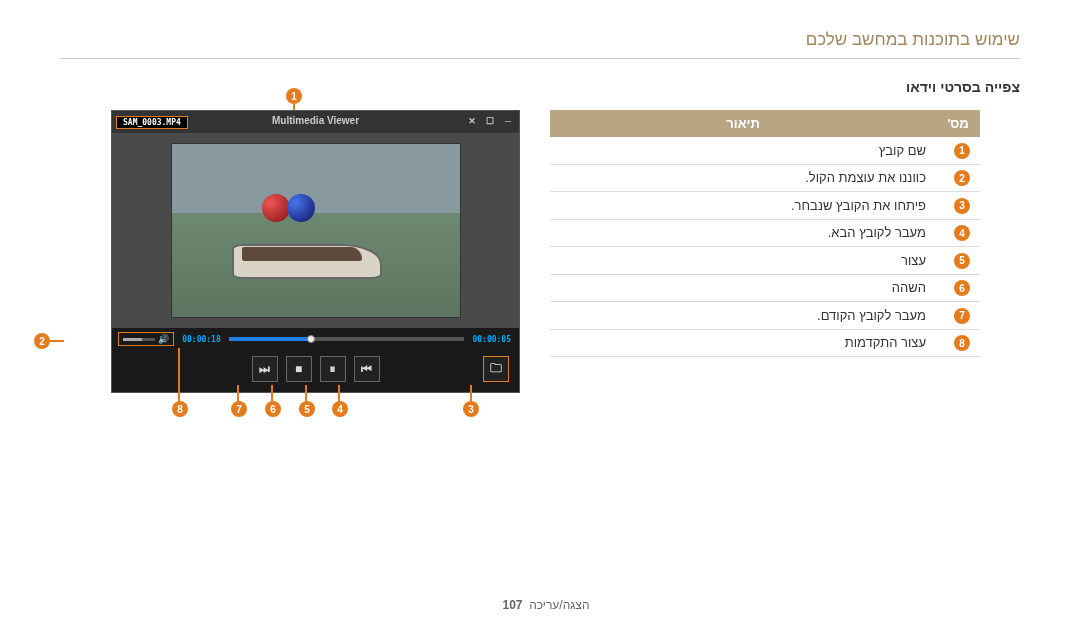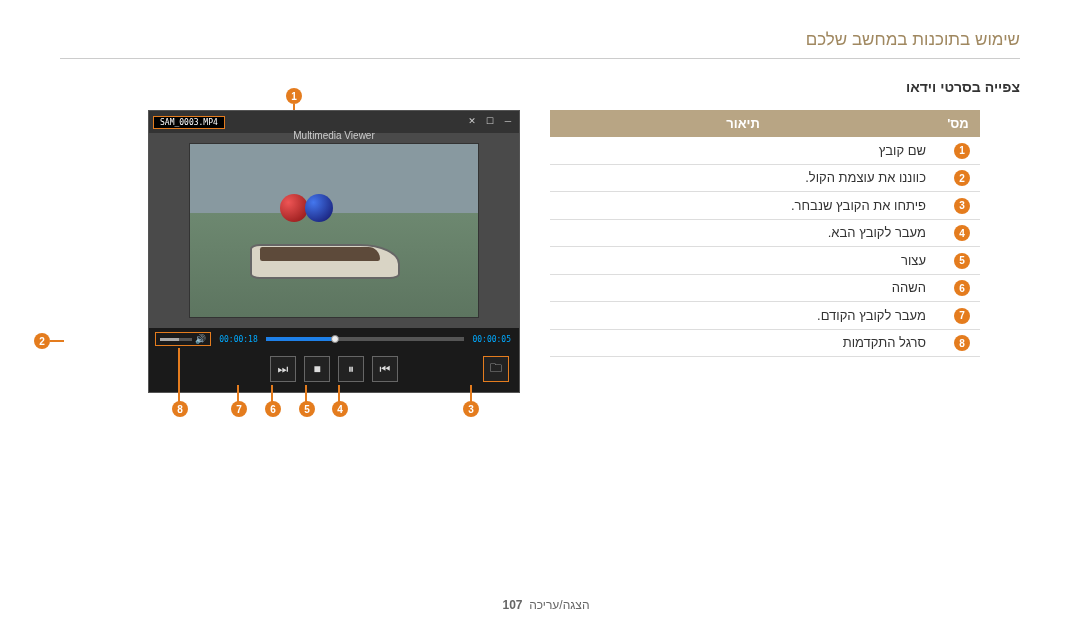--- a/index.html
+++ b/index.html
@@ -36,22 +36,23 @@
     gap: 30px;
     align-items: flex-start;
   }
   .video-side {
     flex: 0 0 460px;
     position: relative;
   }
   .video-window {
     background: #fef9c3;
     border: 1px solid #555;
-    width: 372px;
-    position: relative;
+    width: 409px;
+    position: relative;
+    font-weight: bold;
   }
   .video-titlebar {
     background: #333;
     height: 22px;
     display: flex;
     align-items: center;
     justify-content: space-between;
     flex-direction: row-reverse;
     padding: 0 4px;
   }
@@ -62,21 +63,21 @@
     font-size: 8px;
     padding: 1px 6px;
     font-family: monospace;
   }
   .vt-center {
     color: #ccc;
     font-size: 10px;
     position: absolute;
     left: 50%;
     transform: translateX(-50%);
-    top: 19px;
+    top: 4px;
   }
   .titlebar-buttons {
     display: flex;
     gap: 4px;
   }
   .tb-btn {
     width: 14px;
     height: 12px;
     font-size: 9px;
     color: #ccc;
@@ -402,21 +403,21 @@
           <tr>
             <td class="td-num"><span class="num-circle">6</span></td>
             <td>השהה</td>
           </tr>
           <tr>
             <td class="td-num"><span class="num-circle">7</span></td>
             <td>מעבר לקובץ הקודם.</td>
           </tr>
           <tr>
             <td class="td-num"><span class="num-circle">8</span></td>
-            <td>סרגל התקדמות</td>
+            <td>עצור התקדמות</td>
           </tr>
         </tbody>
       </table>
     </div>
   </div>
 </div>
 
 <div class="footer">
   <span>הצגה/עריכה</span>
   &nbsp;<b>107</b>

